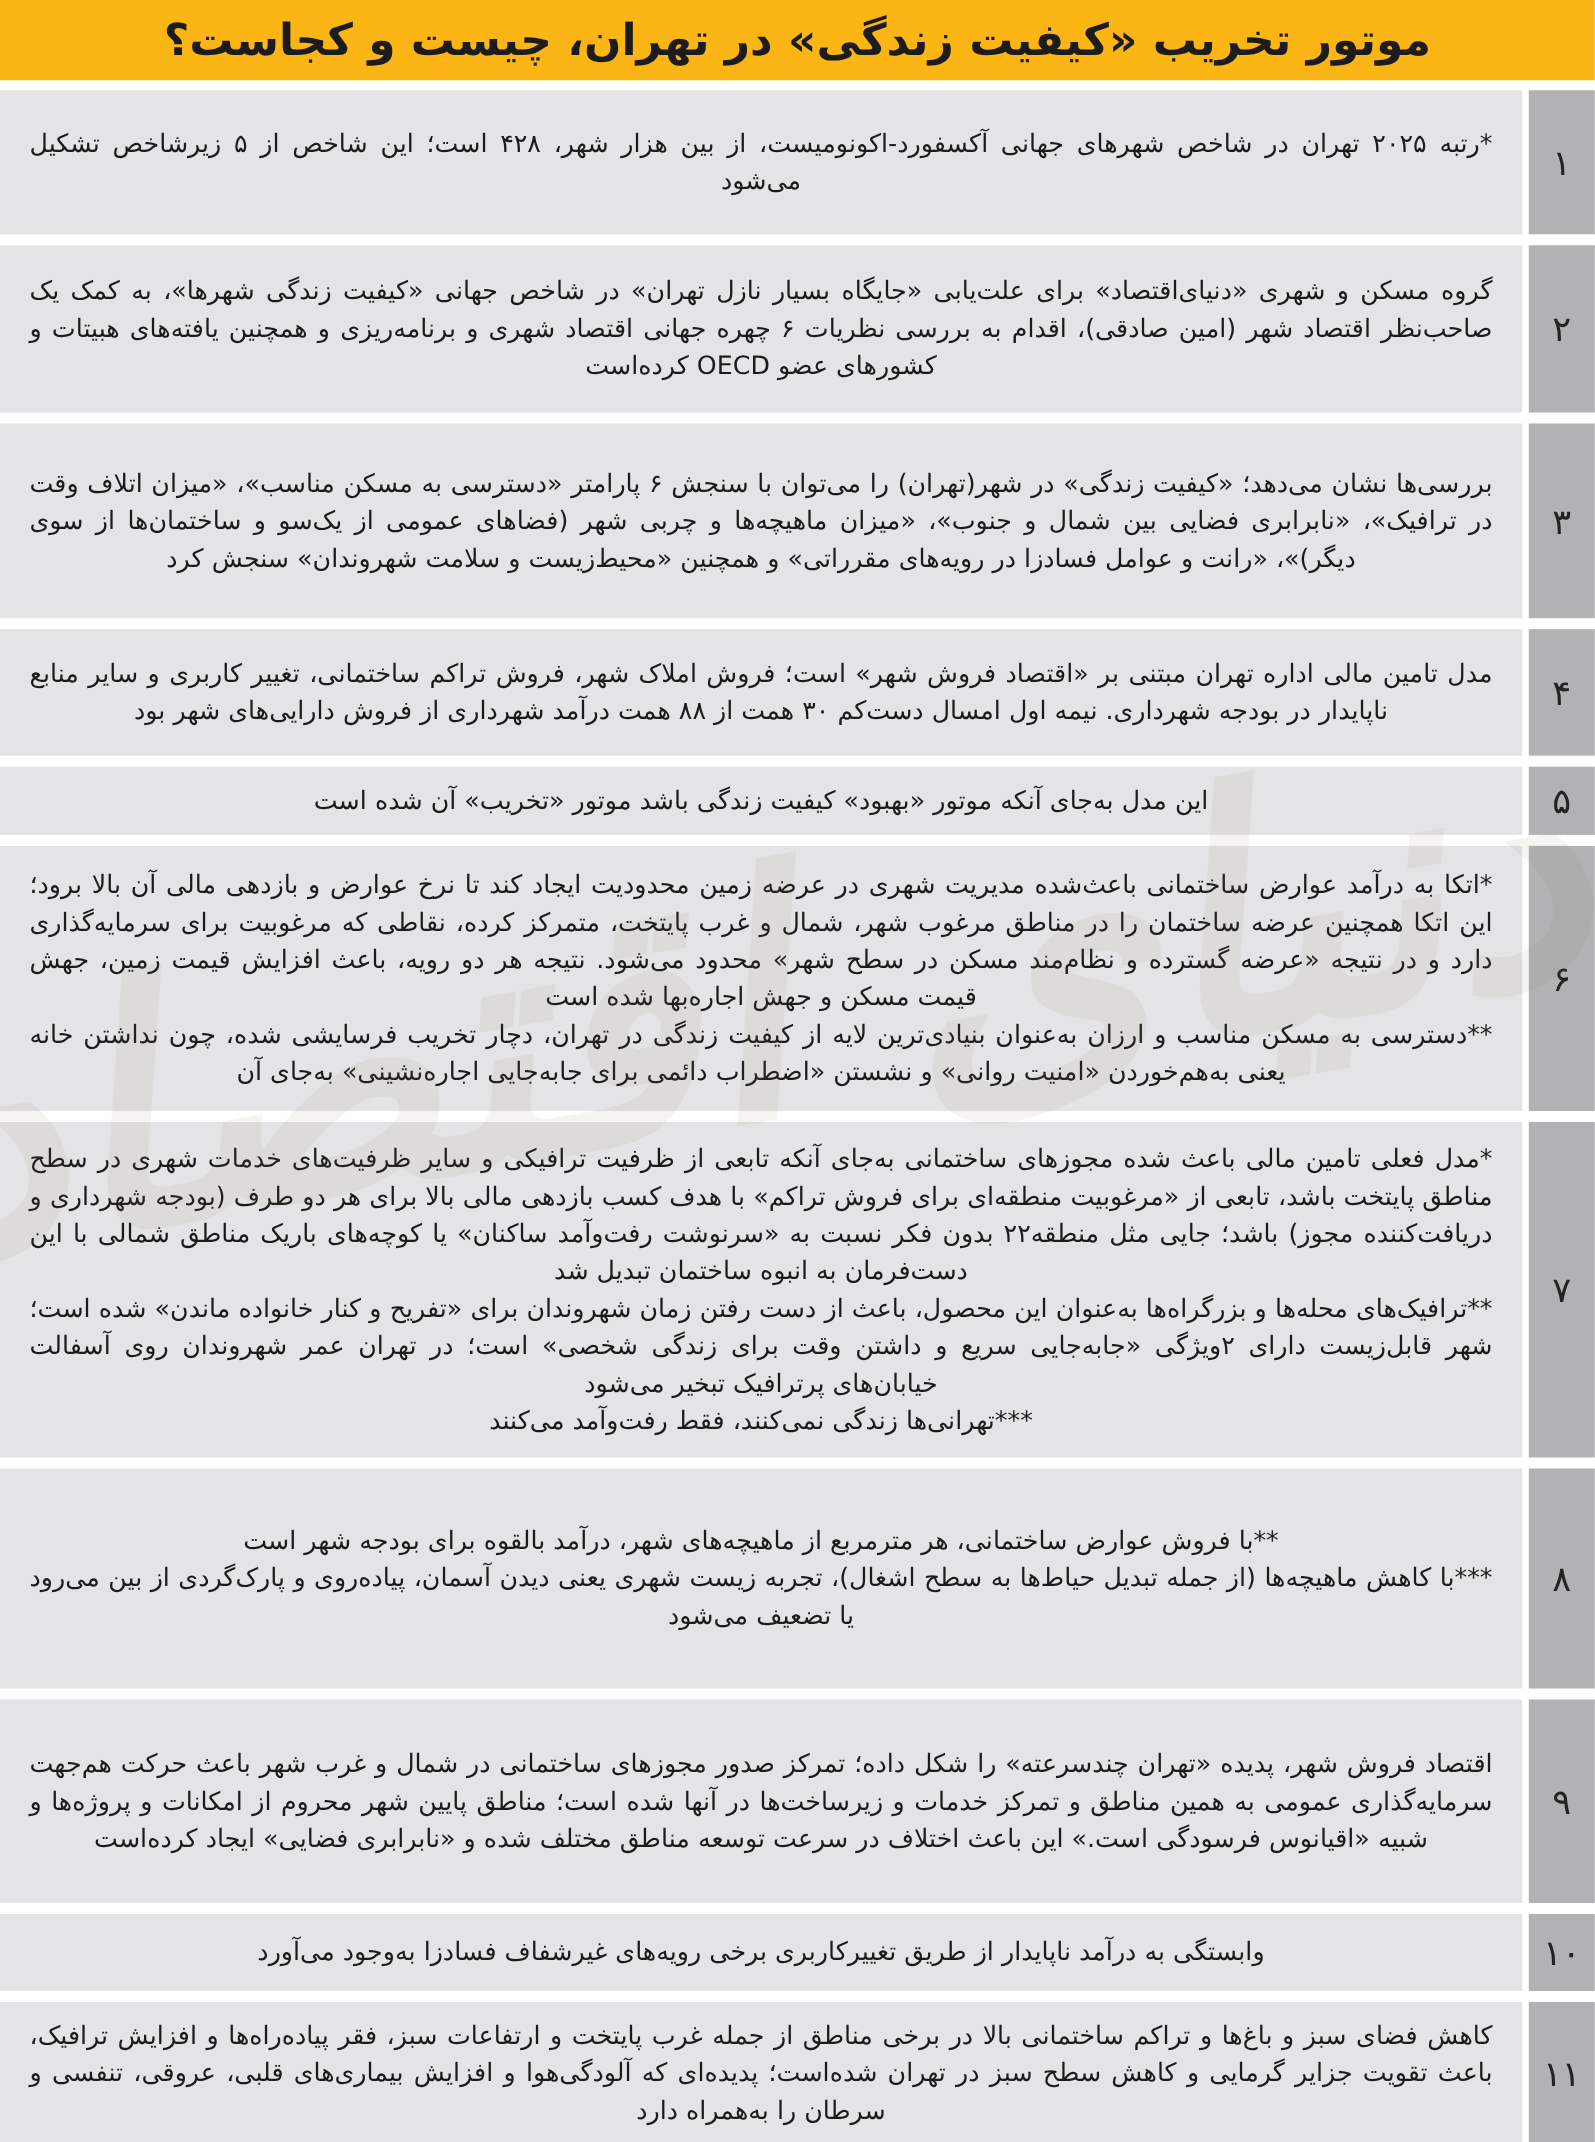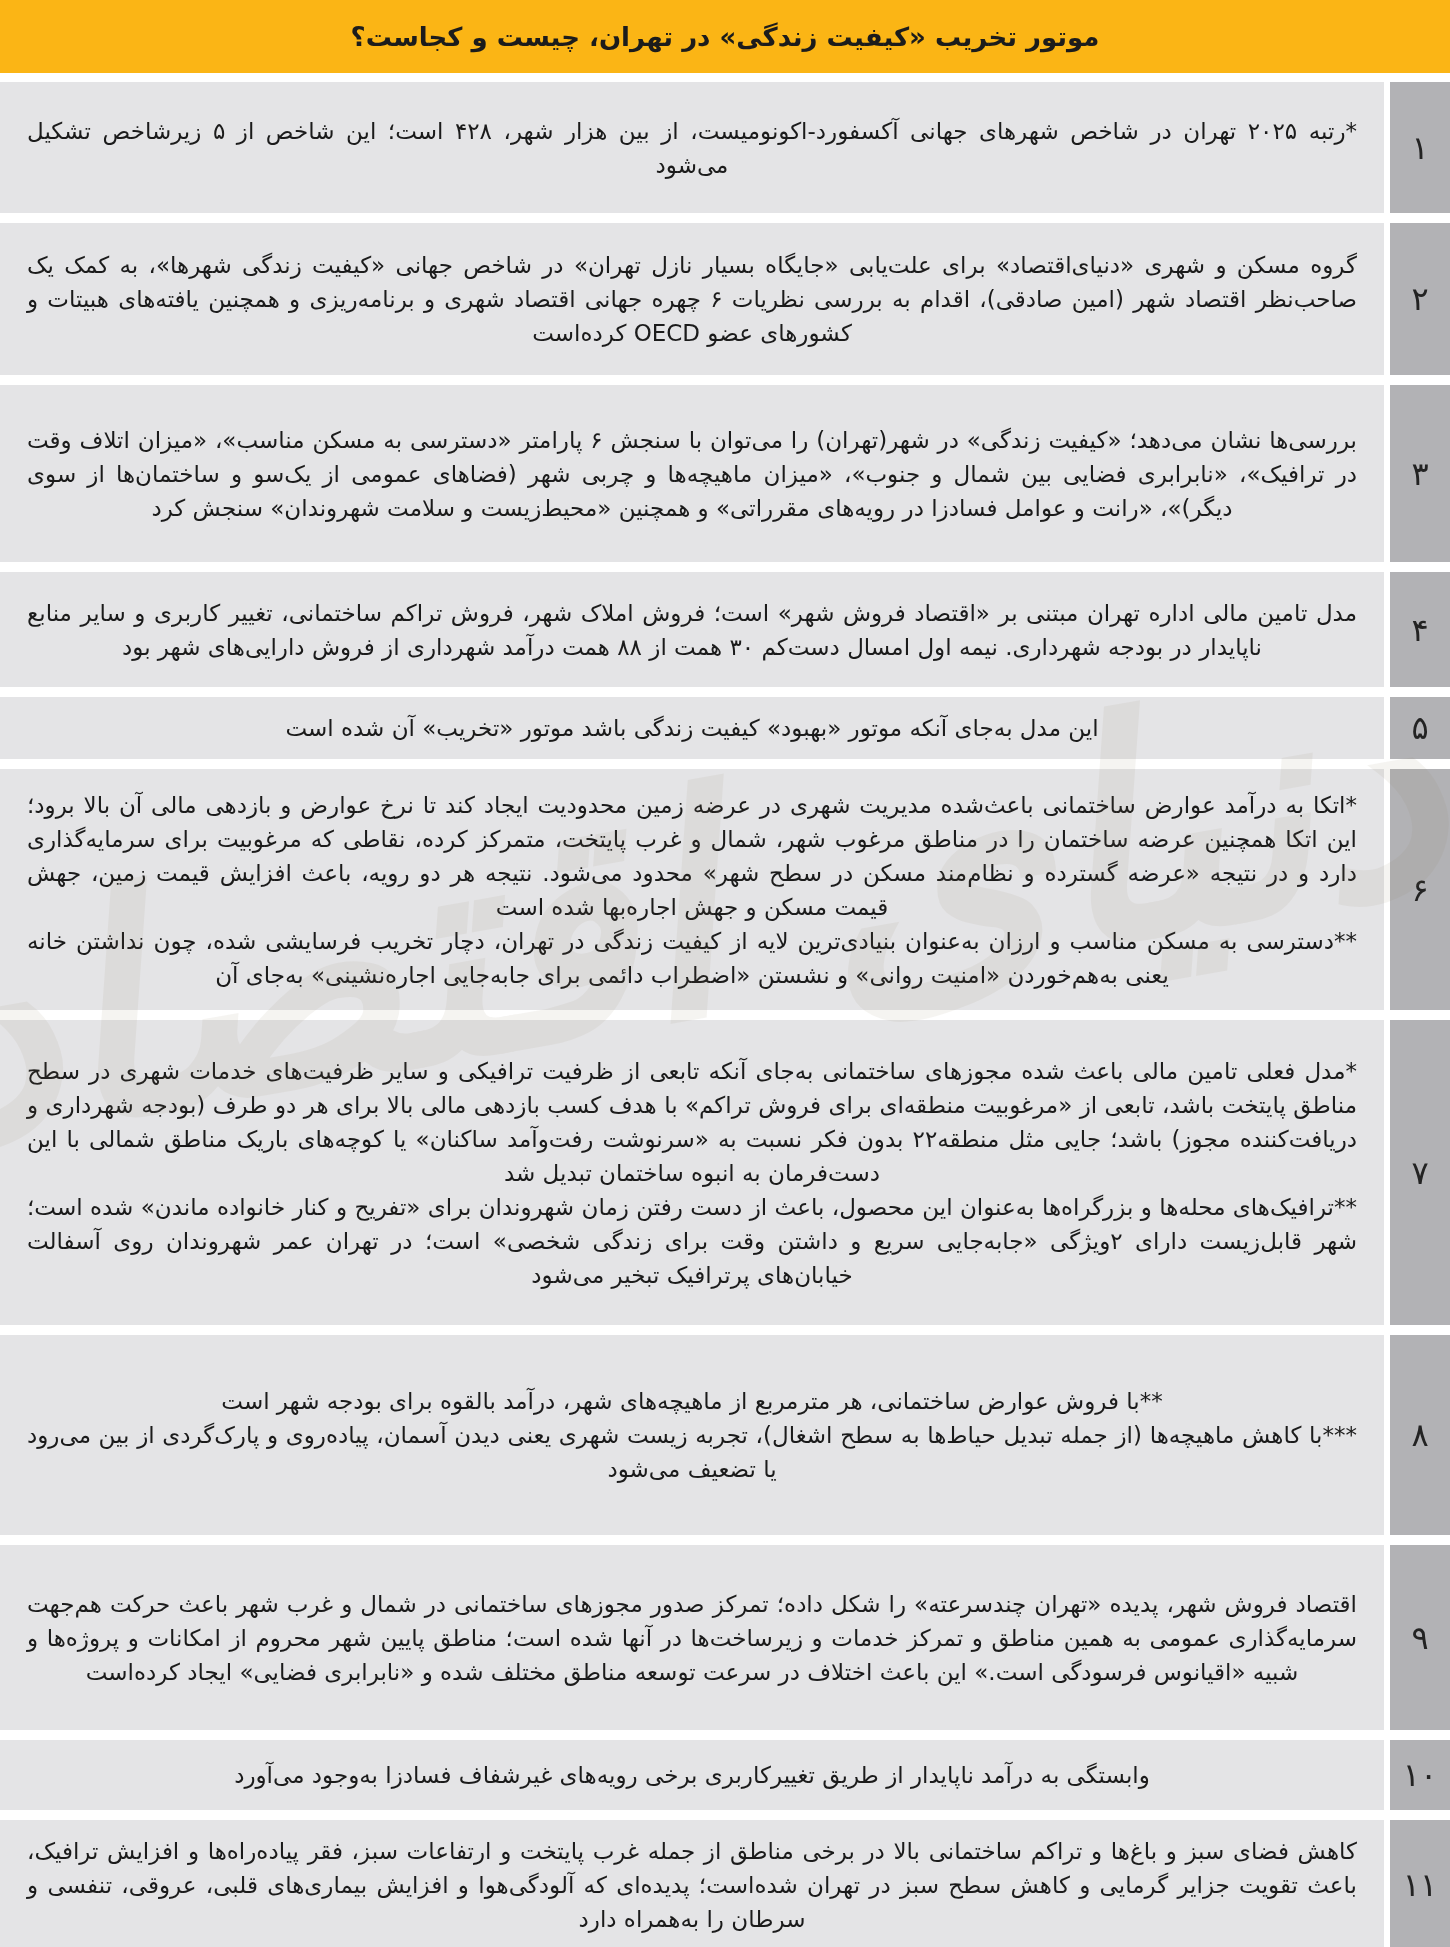--- a/index.html
+++ b/index.html
@@ -17,21 +17,21 @@
   }
   .header {
     height: 73px;
     background: var(--header-bg, #fbb515);
     display: flex;
     align-items: center;
     justify-content: center;
   }
   .header h1 {
     margin: 12px;
-    font-size: 26px;
+    font-size: 40px;
     font-weight: bold;
     color: #1c1c1c;
     letter-spacing: 0;
   }
   .rows {
     display: flex;
     flex-direction: column;
     gap: 10px;
     margin-top: 9px;
   }
@@ -144,20 +144,21 @@
           <p class="para">**دسترسی به مسکن مناسب و ارزان به‌عنوان بنیادی‌ترین لایه از کیفیت زندگی در تهران، دچار تخریب فرسایشی شده، چون نداشتن خانه یعنی به‌هم‌خوردن «امنیت روانی» و نشستن «اضطراب دائمی برای جابه‌جایی اجاره‌نشینی» به‌جای آن</p>
         </div>
   </section>
       <section class="row" style="min-height: 305px;">
     <div class="row-badge">
       <span>۷</span>
     </div>
     <div class="row-content">
           <p class="para">*مدل فعلی تامین مالی باعث شده مجوزهای ساختمانی به‌جای آنکه تابعی از ظرفیت ترافیکی و سایر ظرفیت‌های خدمات شهری در سطح مناطق پایتخت باشد، تابعی از «مرغوبیت منطقه‌ای برای فروش تراکم» با هدف کسب بازدهی مالی بالا برای هر دو طرف (بودجه شهرداری و دریافت‌کننده مجوز) باشد؛ جایی مثل منطقه۲۲ بدون فکر نسبت به «سرنوشت رفت‌وآمد ساکنان» یا کوچه‌های باریک مناطق شمالی با این دست‌فرمان به انبوه ساختمان تبدیل شد</p>
           <p class="para">**ترافیک‌های محله‌ها و بزرگراه‌ها به‌عنوان این محصول، باعث از دست رفتن زمان شهروندان برای «تفریح و کنار خانواده ماندن» شده است؛ شهر قابل‌زیست دارای ۲ویژگی «جابه‌جایی سریع و داشتن وقت برای زندگی شخصی» است؛ در تهران عمر شهروندان روی آسفالت خیابان‌های پرترافیک تبخیر می‌شود</p>
+          <p class="para">***تهرانی‌ها زندگی نمی‌کنند، فقط رفت‌وآمد می‌کنند</p>
         </div>
   </section>
       <section class="row" style="min-height: 200px;">
     <div class="row-badge">
       <span>۸</span>
     </div>
     <div class="row-content">
           <p class="para">**با فروش عوارض ساختمانی، هر مترمربع از ماهیچه‌های شهر، درآمد بالقوه برای بودجه شهر است</p>
           <p class="para">***با کاهش ماهیچه‌ها (از جمله تبدیل حیاط‌ها به سطح اشغال)، تجربه زیست شهری یعنی دیدن آسمان، پیاده‌روی و پارک‌گردی از بین می‌رود یا تضعیف می‌شود</p>
         </div>

